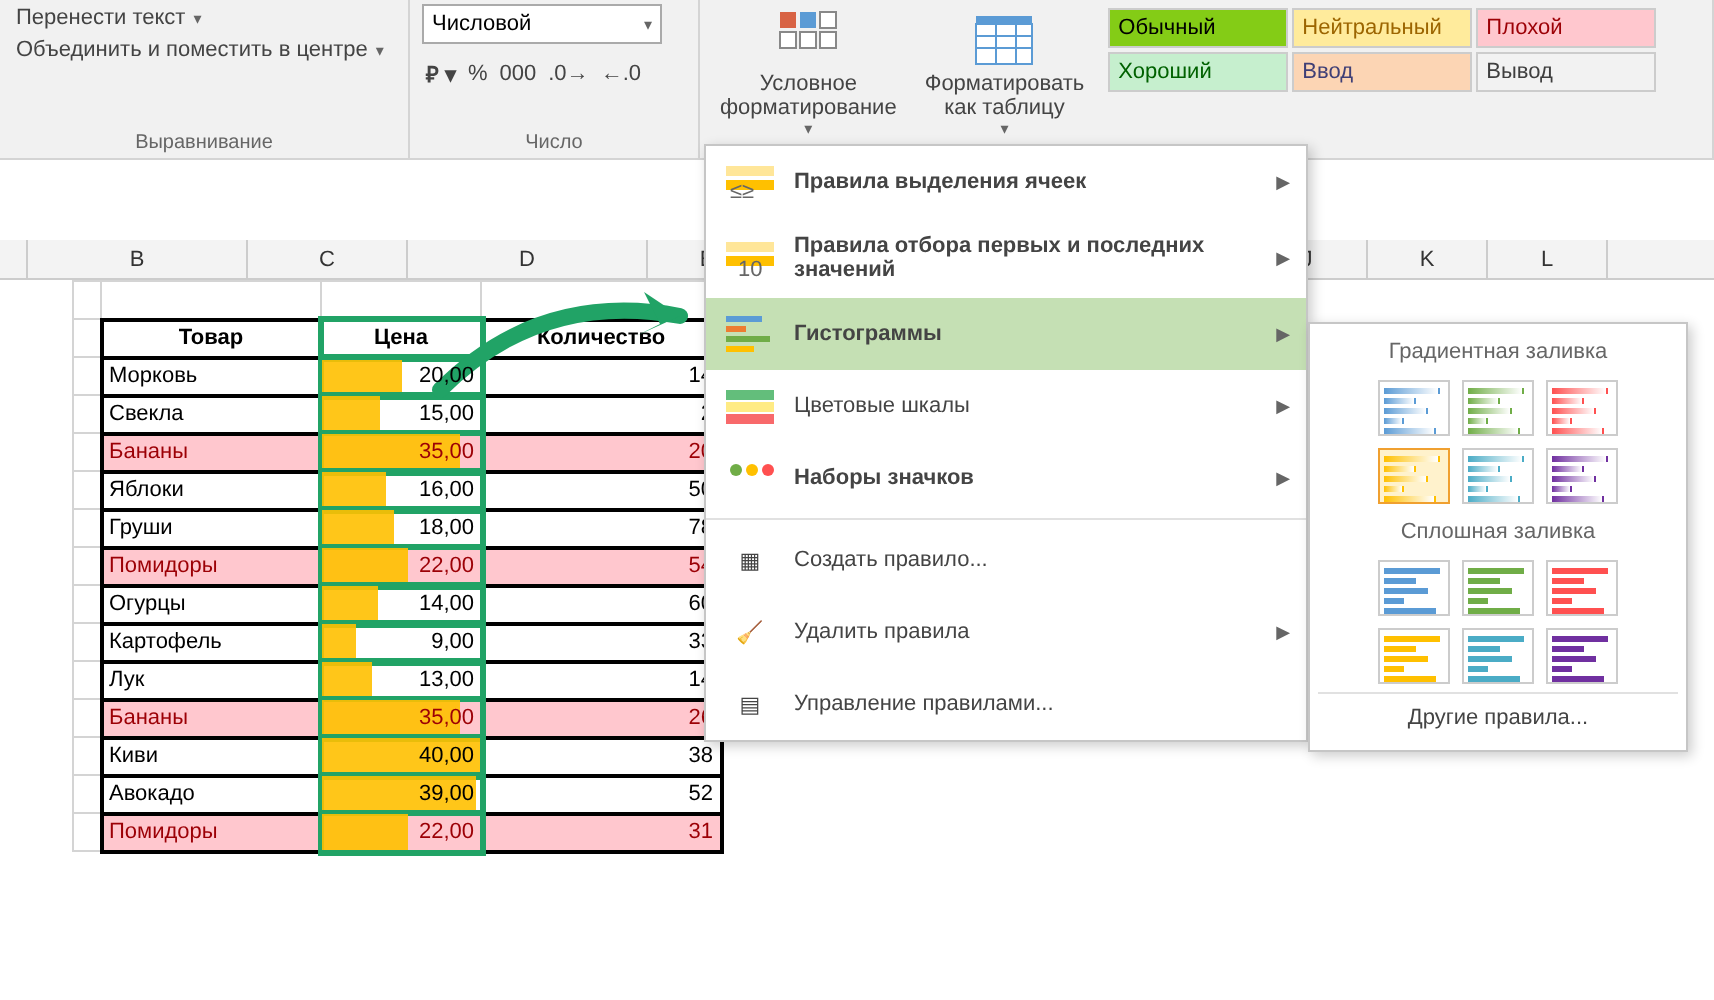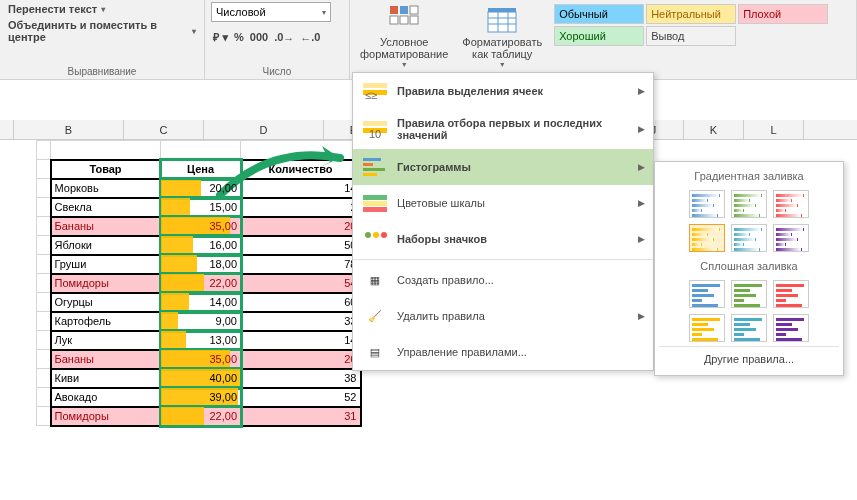--- a/index.html
+++ b/index.html
@@ -4,29 +4,29 @@
 <style>
   * { box-sizing: border-box; margin: 0; padding: 0; font-family: 'Segoe UI', Tahoma, sans-serif; font-size: 11px; }
   body { background: #fff; width: 857px; height: 500px; overflow: hidden; position: relative; }
 
   
   .ribbon { background: #f1f1f1; height: 80px; border-bottom: 1px solid #d4d4d4; display: flex; }
   .rib-group { border-right: 1px solid #d4d4d4; padding: 2px 6px; display: flex; flex-direction: column; position: relative; }
   .rib-group-label { position: absolute; bottom: 0; left: 0; right: 0; text-align: center; color: #666; font-size: 10px; padding-bottom: 2px; }
   .rib-col { display: flex; flex-direction: column; gap: 2px; }
   .rib-row { display: flex; gap: 2px; align-items: center; }
-  .rib-btn-sm { display: flex; align-items: center; gap: 4px; color: #444; padding: 1px 2px; cursor: default; font-weight: bold; }
+  .rib-btn-sm { display: flex; align-items: center; gap: 4px; color: #444; padding: 1px 2px; cursor: default; }
   .rib-btn-big { display: flex; flex-direction: column; align-items: center; justify-content: flex-start; padding: 2px 4px; color: #444; width: auto; text-align: center; cursor: default; }
   .chev { font-size: 8px; color: #666; }
   .numfmt-select { width: 120px; height: 20px; border: 1px solid #aaa; background: #fff; display: flex; align-items: center; padding: 0 4px; justify-content: space-between; }
 
   
   .styles-gallery { display: grid; grid-template-columns: repeat(3, 90px); grid-auto-rows: 20px; gap: 2px; padding: 2px; }
   .style-cell { border: 1px solid #ccc; display: flex; align-items: center; padding: 0 4px; font-size: 11px; }
-  .st-normal { background: #7dd3fc; color: #000; }
+  .st-normal { background: #84cc16; color: #000; }
   .st-neutral { background: #ffeb9c; color: #9c6500; }
   .st-bad { background: #ffc7ce; color: #9c0006; }
   .st-good { background: #c6efce; color: #006100; }
   .st-input { background: #fcd5b4; color: #3f3f76; }
   .st-output { background: #f2f2f2; color: #3f3f3f; }
 
   
   .col-headers { display: flex; height: 20px; background: #f3f3f3; border-bottom: 1px solid #ccc; position: absolute; top: 120px; left: 0; right: 0; }
   .col-h { border-right: 1px solid #ccc; text-align: center; color: #333; line-height: 20px; }
 
@@ -136,20 +136,23 @@
         </div>
       <div class="style-cell st-neutral">
           <span>Нейтральный</span>
         </div>
       <div class="style-cell st-bad">
           <span>Плохой</span>
         </div>
       <div class="style-cell st-good">
           <span>Хороший</span>
         </div>
+      <div class="style-cell st-input">
+          <span>Ввод</span>
+        </div>
       <div class="style-cell st-output">
           <span>Вывод</span>
         </div>
     </div>
   </div>
 </div>
 
 <div class="col-headers" id="colHeaders">
     <div class="col-h" style="width:14px"></div>
     <div class="col-h" style="width: 110px;">B</div>

